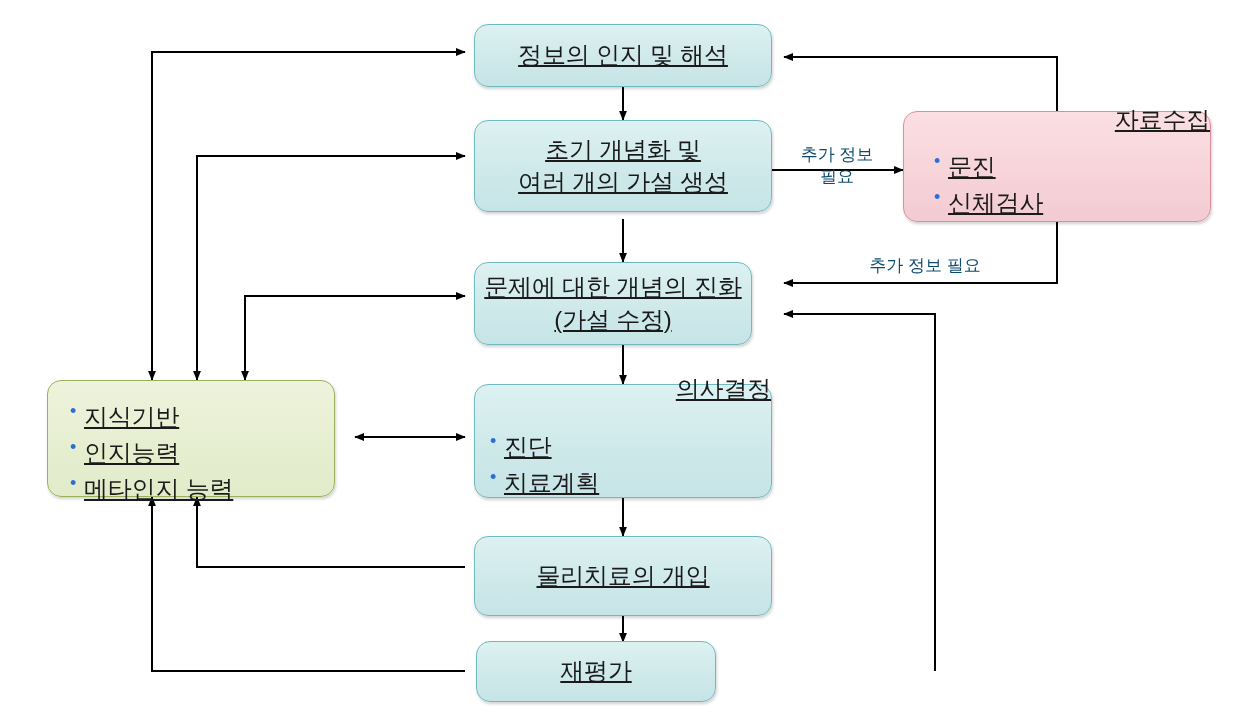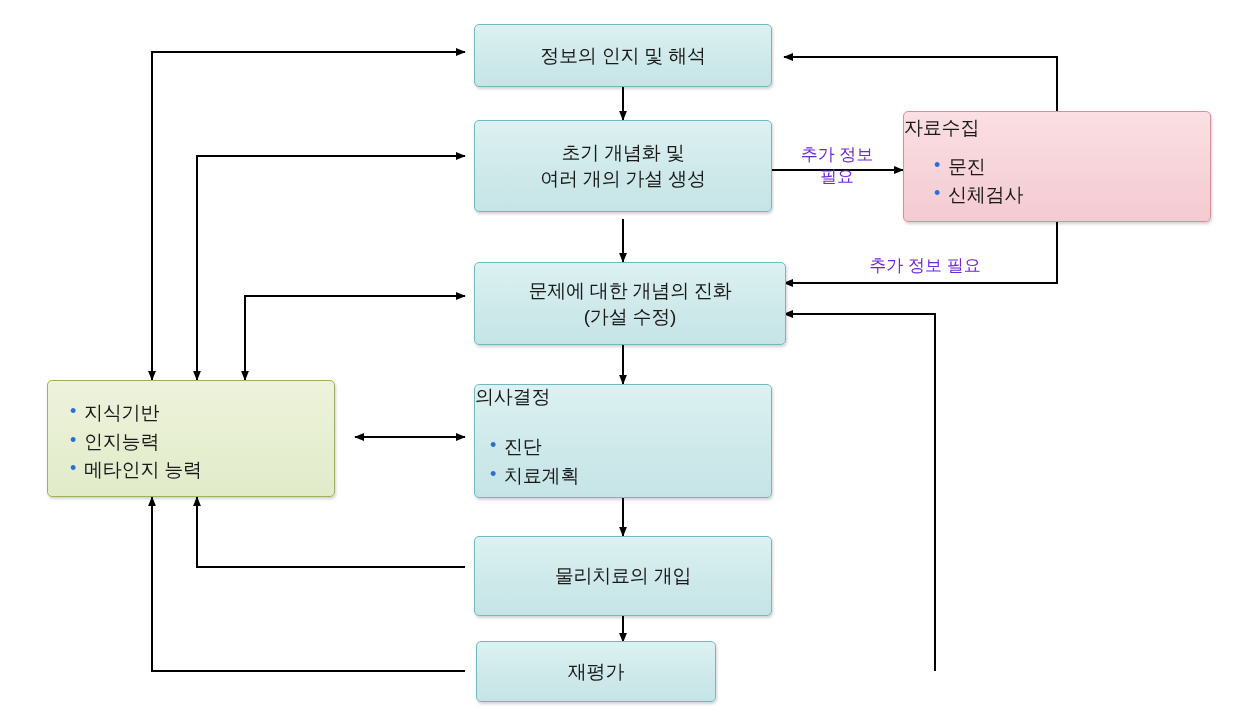--- a/index.html
+++ b/index.html
@@ -22,29 +22,30 @@
     position: absolute;
     left: 0;
     top: 0;
     width: 1241px;
     height: 723px;
     pointer-events: none;
   }
   .node {
     position: absolute;
     box-sizing: border-box;
-    border-radius: 5px;
+    border-radius: 14px;
     display: flex;
     flex-direction: column;
     align-items: center;
     justify-content: center;
     text-align: center;
-    font-size: 19px;
+    font-size: 24px;
     line-height: 1.35;
     letter-spacing: -0.2px;
+    text-decoration: underline;
   }
   .node.teal {
     background: linear-gradient(180deg, #ddf1f1 0%, #cfe9ea 55%, #c6e4e6 100%);
     border: 1.5px solid #6fb9bf;
     box-shadow: 1px 2px 3px rgba(0,0,0,0.18);
   }
   .node.pink {
     background: linear-gradient(180deg, #fbdfe2 0%, #f6d3d8 60%, #f3cbd2 100%);
     border: 1.5px solid #d98f9c;
     box-shadow: 1px 2px 3px rgba(0,0,0,0.18);
@@ -75,28 +76,28 @@
     left: 2px;
     top: -1px;
     color: #2a6fd6;
     font-size: 18px;
   }
   .node.align-left {
     align-items: flex-start;
   }
   .node.align-left .title {
     width: 100%;
-    text-align: left;
+    text-align: right;
   }
   .edge-label {
     position: absolute;
     font-size: 17px;
     line-height: 1.3;
     text-align: center;
-    color: #6d28d9;
+    color: #0c4a6e;
     white-space: nowrap;
   }
 </style>
 </head>
 <body>
 
 <div id="canvas">
 
   <svg class="arrows" viewBox="0 0 1241 723">
     <defs>
@@ -152,21 +153,21 @@
   </div>
 
   <div class="node pink align-left" style="left:903px; top:111px; width:308px; height:111px; padding:10px 0 10px 0;">
     <div class="title" style="margin-bottom:4px;">자료수집</div>
     <ul class="bullets" style="margin-left:28px;">
       <li>문진</li>
       <li>신체검사</li>
     </ul>
   </div>
 
-  <div class="node teal" style="left:474px; top:262px; width:312px; height:83px;">
+  <div class="node teal" style="left:474px; top:262px; width:278px; height:83px;">
     <div class="title">문제에 대한 개념의 진화</div>
     <div class="title">(가설 수정)</div>
   </div>
 
   <div class="node teal align-left" style="left:474px; top:384px; width:298px; height:114px; padding:12px 0;">
     <div class="title" style="margin-bottom:16px;">의사결정</div>
     <ul class="bullets" style="margin-left:13px;">
       <li>진단</li>
       <li>치료계획</li>
     </ul>

